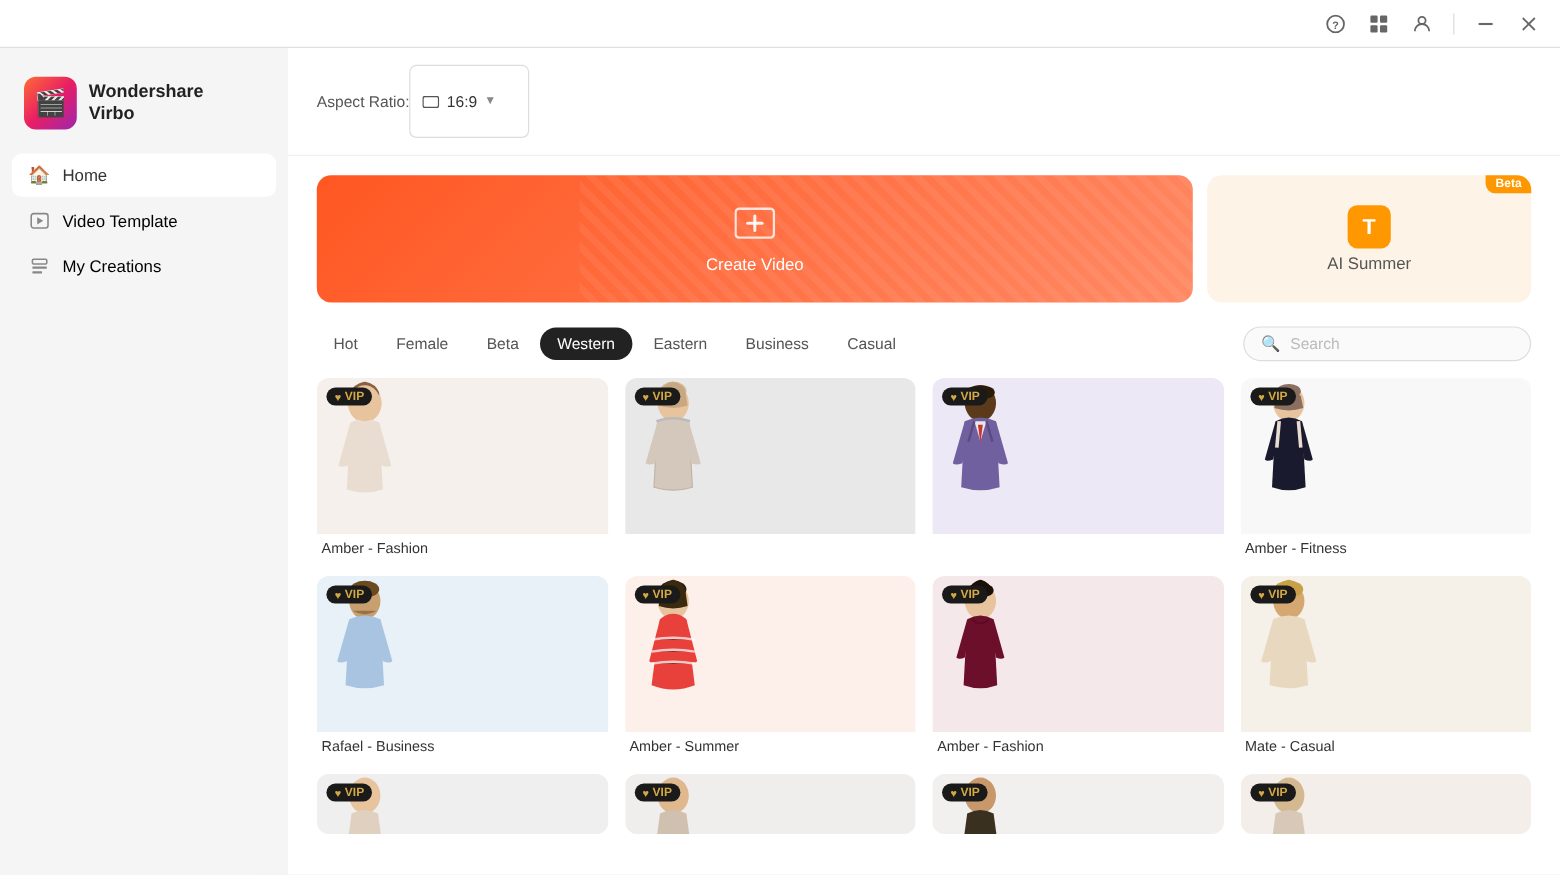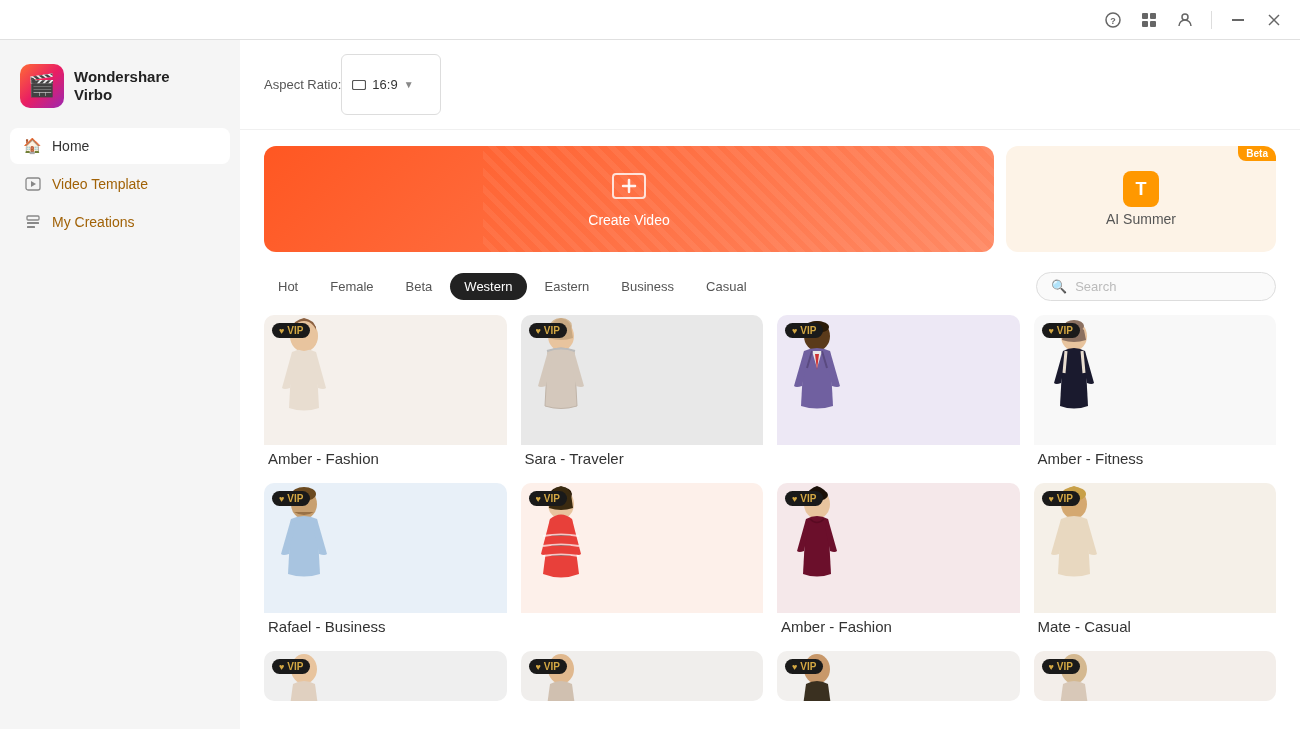--- a/index.html
+++ b/index.html
@@ -87,21 +87,21 @@
       padding: 0 10px;
     }
     .nav-item {
       display: flex;
       align-items: center;
       gap: 10px;
       padding: 9px 14px;
       border-radius: 8px;
       cursor: pointer;
       font-size: 14px;
-      color: #a16207;
+      color: #000000;
     }
     .nav-item.active {
       background: #fff;
       color: #333;
       font-weight: 500;
     }
     .nav-icon {
       width: 18px;
       height: 18px;
       display: flex;
@@ -324,21 +324,21 @@
       gap: 3px;
       z-index: 2;
     }
     .vip-badge::before {
       content: '♥';
       color: #d4a843;
       font-size: 9px;
     }
     .avatar-label {
       padding: 5px 4px 2px;
-      font-size: 15px;
+      font-size: 12px;
       color: #333;
     }
     
     .main-content::-webkit-scrollbar { width: 6px; }
     .main-content::-webkit-scrollbar-track { background: #f5f5f5; }
     .main-content::-webkit-scrollbar-thumb { background: #ddd; border-radius: 3px; }
   </style>
 </head>
 <body>
 
@@ -491,21 +491,20 @@
             <svg width="80" height="125" viewBox="0 0 80 125">
               <ellipse cx="40" cy="18" rx="13" ry="15" fill="#e8c49e"></ellipse>
               <path d="M27 33 Q40 27 53 33 L56 88 Q40 93 24 88 Z" fill="#d4c8bc" stroke="#c0b4a8" stroke-width="1"></path>
               <path d="M27 33 L17 68 Q19 70 25 68 L31 40" fill="#d4c8bc"></path>
               <path d="M53 33 L63 68 Q61 70 55 68 L49 40" fill="#d4c8bc"></path>
               <path d="M26 33 Q40 28 54 33" stroke="#bbb" stroke-width="2" fill="none"></path>
               <ellipse cx="40" cy="8" rx="11" ry="8" fill="#d4b896"></ellipse>
               <path d="M30 8 Q32 2 40 0 Q48 2 50 8 L52 20 Q40 24 28 20 Z" fill="#c8a882"></path>
             </svg>
           </div>
-          <div class="avatar-label">Sara - Traveler</div>
         </div>
 
         <div class="avatar-card">
           <div class="avatar-img bg-purple">
             <div class="vip-badge">VIP</div>
             <svg width="80" height="125" viewBox="0 0 80 125">
 
               <ellipse cx="40" cy="18" rx="13" ry="15" fill="#5a3a1a"></ellipse>
               <path d="M27 33 Q40 27 53 33 L56 88 Q40 93 24 88 Z" fill="#7060a0"></path>
               <path d="M27 33 L17 68 Q19 70 25 68 L31 40" fill="#7060a0"></path>
@@ -570,20 +569,21 @@
               <path d="M51 33 L60 68 Q58 70 53 68 L48 42" fill="#e8403a"></path>
 
               <path d="M22 50 Q40 47 58 50" stroke="#fff" stroke-width="2" opacity="0.7"></path>
               <path d="M22 60 Q40 57 58 60" stroke="#fff" stroke-width="2" opacity="0.7"></path>
               <path d="M22 70 Q40 67 58 70" stroke="#fff" stroke-width="2" opacity="0.7"></path>
 
               <ellipse cx="40" cy="8" rx="11" ry="7" fill="#2a1a08"></ellipse>
               <path d="M30 8 Q32 2 40 0 Q48 2 50 8 L52 22 Q40 26 28 22 Z" fill="#3a2a10"></path>
             </svg>
           </div>
+          <div class="avatar-label">Amber - Summer</div>
         </div>
 
         <div class="avatar-card">
           <div class="avatar-img bg-wine">
             <div class="vip-badge">VIP</div>
             <svg width="80" height="125" viewBox="0 0 80 125">
 
               <ellipse cx="40" cy="18" rx="13" ry="15" fill="#e8c49e"></ellipse>
               <path d="M29 33 Q40 27 51 33 L54 88 Q40 93 26 88 Z" fill="#6b0f2b"></path>
               <path d="M29 33 L20 65 Q22 67 27 65 L32 40" fill="#6b0f2b"></path>

